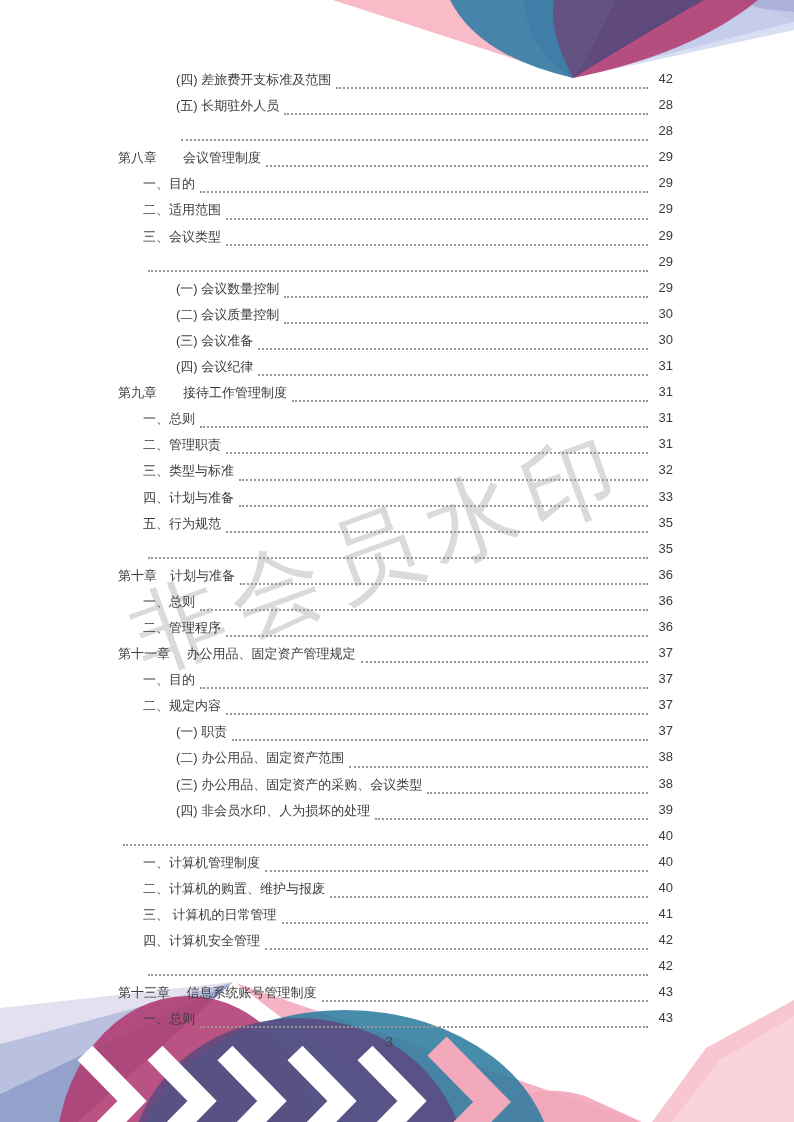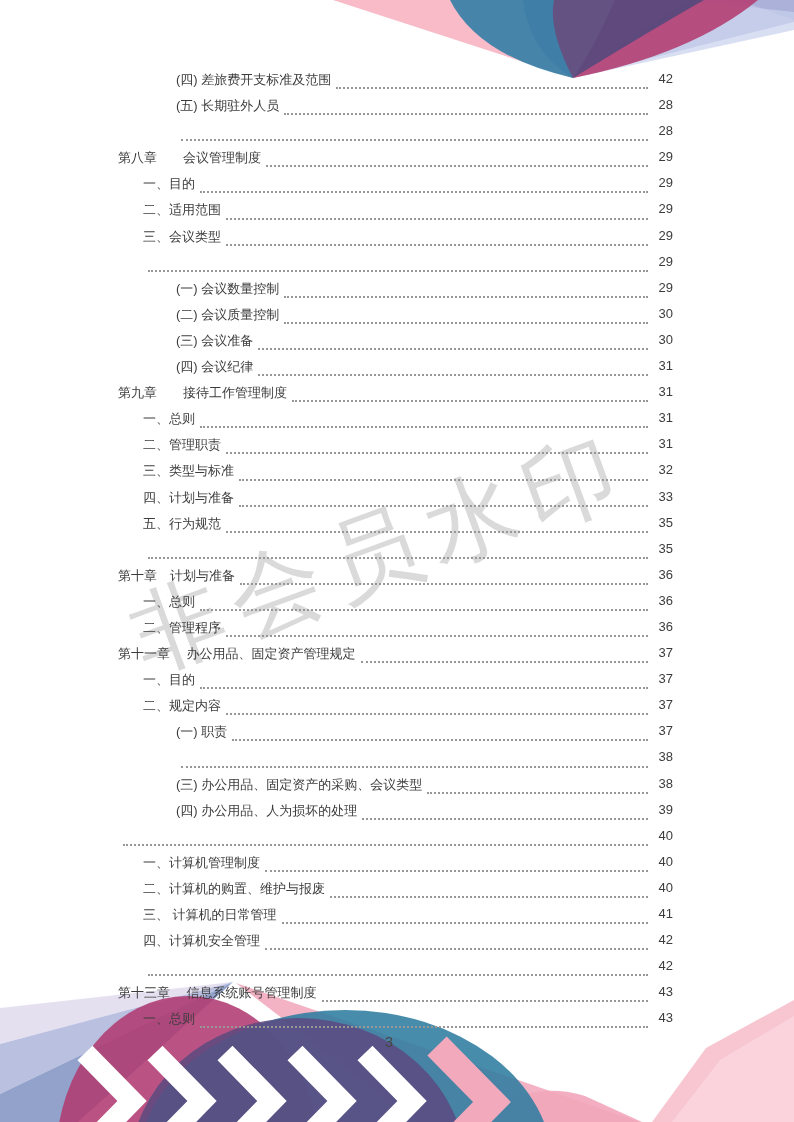--- a/index.html
+++ b/index.html
@@ -174,30 +174,31 @@
     <span class="label">二、规定内容</span>
     <span class="leader"></span>
     <span class="pg">37</span>
   </div>
       <div class="row lvl2">
     <span class="label">(一) 职责</span>
     <span class="leader"></span>
     <span class="pg">37</span>
   </div>
       <div class="row lvl2">
+    <span class="label">(二) 办公用品、固定资产范围</span>
     <span class="leader"></span>
     <span class="pg">38</span>
   </div>
       <div class="row lvl2">
     <span class="label">(三) 办公用品、固定资产的采购、会议类型</span>
     <span class="leader"></span>
     <span class="pg">38</span>
   </div>
       <div class="row lvl2">
-    <span class="label">(四) 办公用品、人为损坏的处理</span>
+    <span class="label">(四) 非会员水印、人为损坏的处理</span>
     <span class="leader"></span>
     <span class="pg">39</span>
   </div>
       <div class="row lvl0">
     <span class="leader"></span>
     <span class="pg">40</span>
   </div>
       <div class="row lvl1">
     <span class="label">一、计算机管理制度</span>
     <span class="leader"></span>

